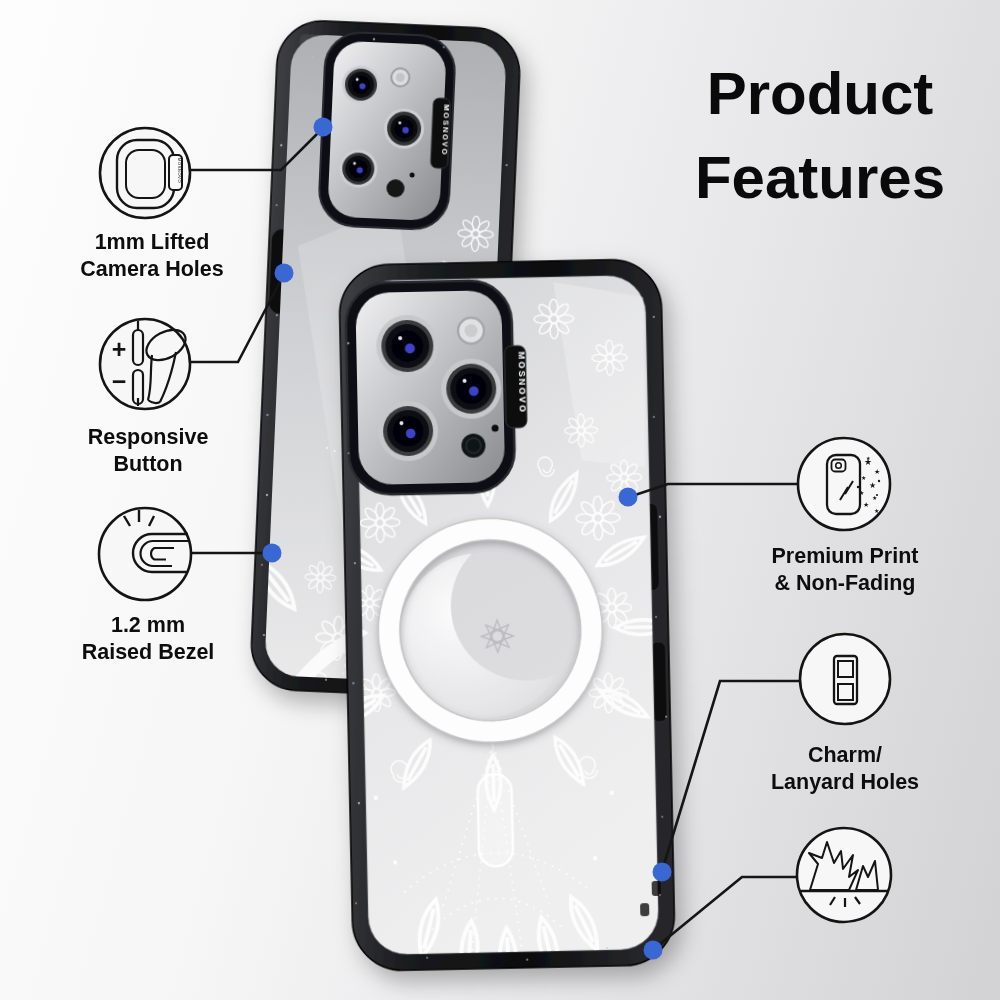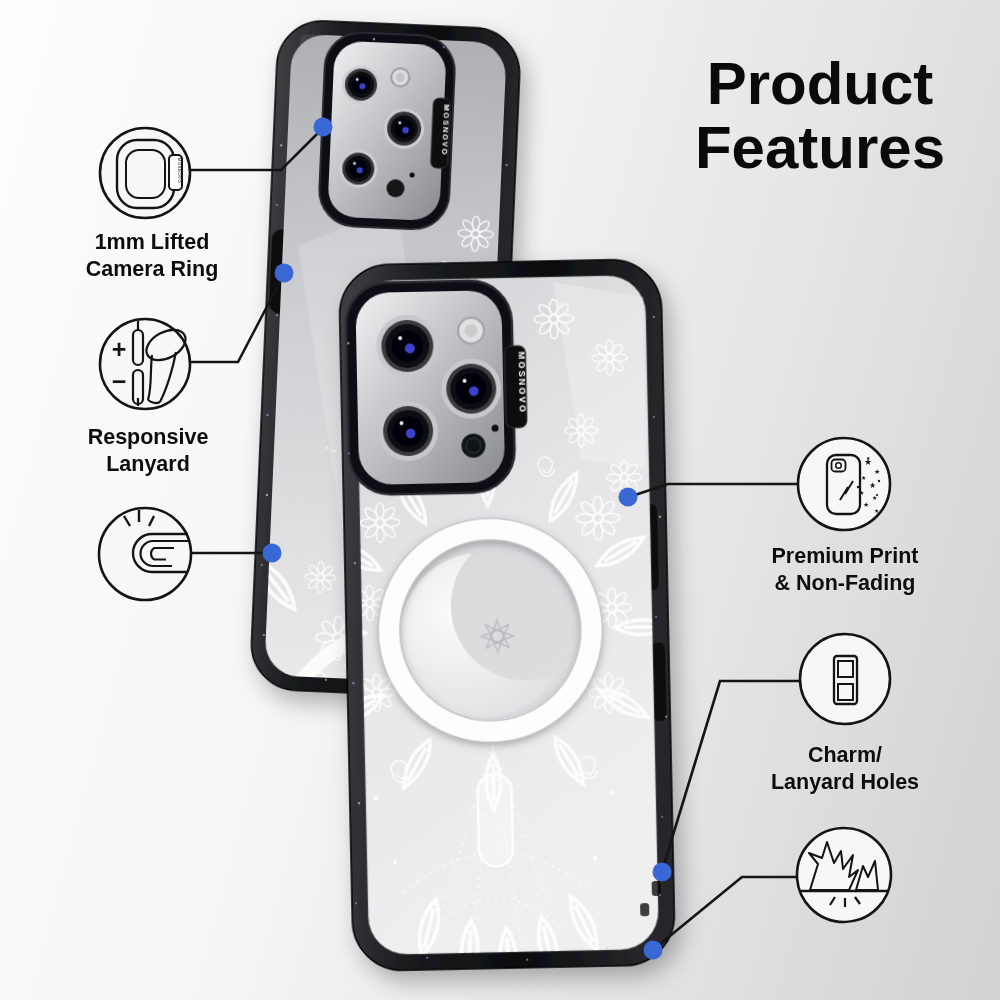--- a/index.html
+++ b/index.html
@@ -4,21 +4,21 @@
 <style>
   html,body{margin:0;padding:0;}
   .stage{
     position:relative;width:1000px;height:1000px;overflow:hidden;
     background:linear-gradient(105deg,#fdfdfd 0%,#f6f6f7 35%,#e7e7e9 65%,#d2d2d5 100%);
     font-family:"Liberation Sans","DejaVu Sans",sans-serif;color:#0d0d0d;
   }
   .stage svg{position:absolute;left:0;top:0;}
   .title{
     position:absolute;left:655px;top:52px;width:330px;text-align:center;
-    font-size:60px;line-height:64px;font-weight:bold;white-space:pre-line;color:#0a0a0a;
+    font-size:60px;line-height:84px;font-weight:bold;white-space:pre-line;color:#0a0a0a;
   }
   .flabel{
     position:absolute;text-align:center;font-weight:bold;font-size:21.5px;line-height:27px;
     white-space:pre-line;color:#0d0d0d;
   }
   .fl1{left:38px;top:229px;width:228px;}
   .fl2{left:40px;top:424px;width:216px;}
   .fl3{left:36px;top:612px;width:224px;}
   .fl4{left:728px;top:543px;width:234px;}
   .fl5{left:728px;top:742px;width:234px;}
@@ -433,20 +433,22 @@
     <path d="M801,891 L888,891" stroke-width="2.4"></path>
     <path d="M810,890 L818,864 L809,853 L822,858 L827,842 L834,863 L841,851 L843,869 L853,855 L849,877 L858,870 L849,890 Z" stroke-width="2" stroke-linejoin="round" fill="#f7f7f8"></path>
     <path d="M856,890 L863,866 L868,877 L875,861 L878,890 Z" stroke-width="2" stroke-linejoin="round" fill="#f7f7f8"></path>
     <path d="M835,897 L830,905 M845,898 L845,907 M855,897 L860,904" stroke-width="2.2"></path>
   </g>
 </svg>
 
   <div class="title">Product
 Features</div>
   <div class="flabel fl1">1mm Lifted
-Camera Ring</div>
+Camera Holes</div>
   <div class="flabel fl2">Responsive
-Lanyard</div>
+Button</div>
+  <div class="flabel fl3">1.2 mm
+Raised Bezel</div>
   <div class="flabel fl5">Charm/
 Lanyard Holes</div>
   <div class="flabel fl4">Premium Print
 &amp; Non-Fading</div>
 </div>
 
 </body></html>

